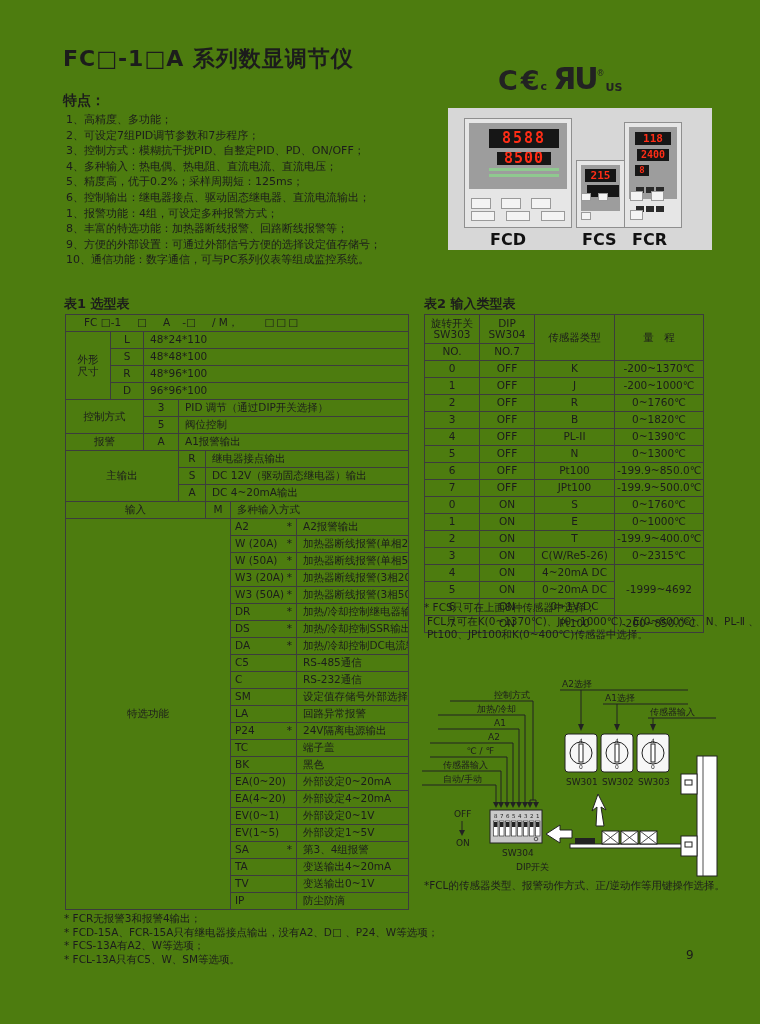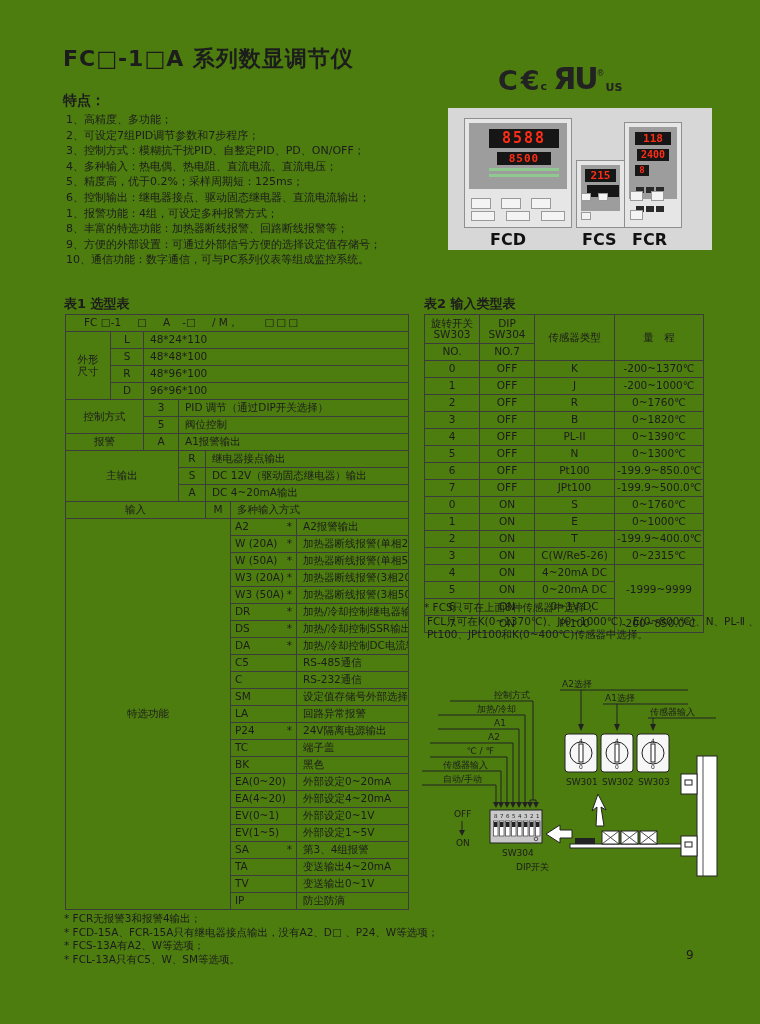--- a/index.html
+++ b/index.html
@@ -71,21 +71,21 @@
     <span class="ul">ЯU</span>
     <span class="reg">®</span>
     <span class="ul-sub">US</span>
   </div>
 
   <div class="photo">
 
     <div class="dev" style="left:16px;top:10px;width:106px;height:108px;">
       <div class="face" style="height:66px;padding-left:12px;">
         <div class="disp" style="margin:6px 8px 0 8px;height:19px;font-size:15px;line-height:19px;letter-spacing:2px;">8588</div>
-        <div class="disp" style="margin:4px 16px 0 16px;height:13px;font-size:11px;line-height:13px;letter-spacing:1px;text-align:center;">8500</div>
+        <div class="disp" style="margin:4px 16px 0 16px;height:13px;font-size:15px;line-height:13px;letter-spacing:1px;text-align:center;">8500</div>
         <div class="gbar"></div>
         <div class="gbar"></div>
       </div>
       <div style="position:absolute;left:6px;bottom:14px;">
         <span class="btn" style="width:18px;height:9px;margin-right:5px;"></span>
         <span class="btn" style="width:18px;height:9px;margin-right:5px;"></span>
         <span class="btn" style="width:18px;height:9px;"></span>
       </div>
       <div style="position:absolute;left:6px;bottom:2px;">
         <span class="btn" style="width:22px;height:8px;margin-right:6px;"></span>
@@ -401,21 +401,21 @@
     <tr>
           <td style="height:15px;">3</td>
           <td>ON</td>
           <td>C(W/Re5-26)</td>
           <td>0~2315℃</td>
         </tr>
     <tr>
           <td style="height:15px;">4</td>
           <td>ON</td>
           <td>4~20mA DC</td>
-          <td rowspan="3">-1999~9999</td>
+          <td rowspan="3">-1999~4692</td>
         </tr>
     <tr>
           <td style="height:15px;">5</td>
           <td>ON</td>
           <td>0~20mA DC</td>
         </tr>
     <tr>
           <td style="height:15px;">6</td>
           <td>ON</td>
           <td>0~1V DC</td>
@@ -562,14 +562,15 @@
     <g>
       <rect x="277" y="82" width="20" height="120" fill="#fff" stroke="#222"></rect>
       <line x1="283" y1="82" x2="283" y2="202" stroke="#222" stroke-width="0.8"></line>
       <rect x="261" y="100" width="16" height="20" fill="#fff" stroke="#222"></rect>
       <rect x="265" y="106" width="7" height="5" fill="#fff" stroke="#222"></rect>
       <rect x="261" y="162" width="16" height="20" fill="#fff" stroke="#222"></rect>
       <rect x="265" y="168" width="7" height="5" fill="#fff" stroke="#222"></rect>
     </g>
   </svg>
 
+  <div class="dianote">*FCL的传感器类型、报警动作方式、正/逆动作等用键操作选择。</div>
   <div class="pageno">9</div>
 </div>
 
 </body></html>

